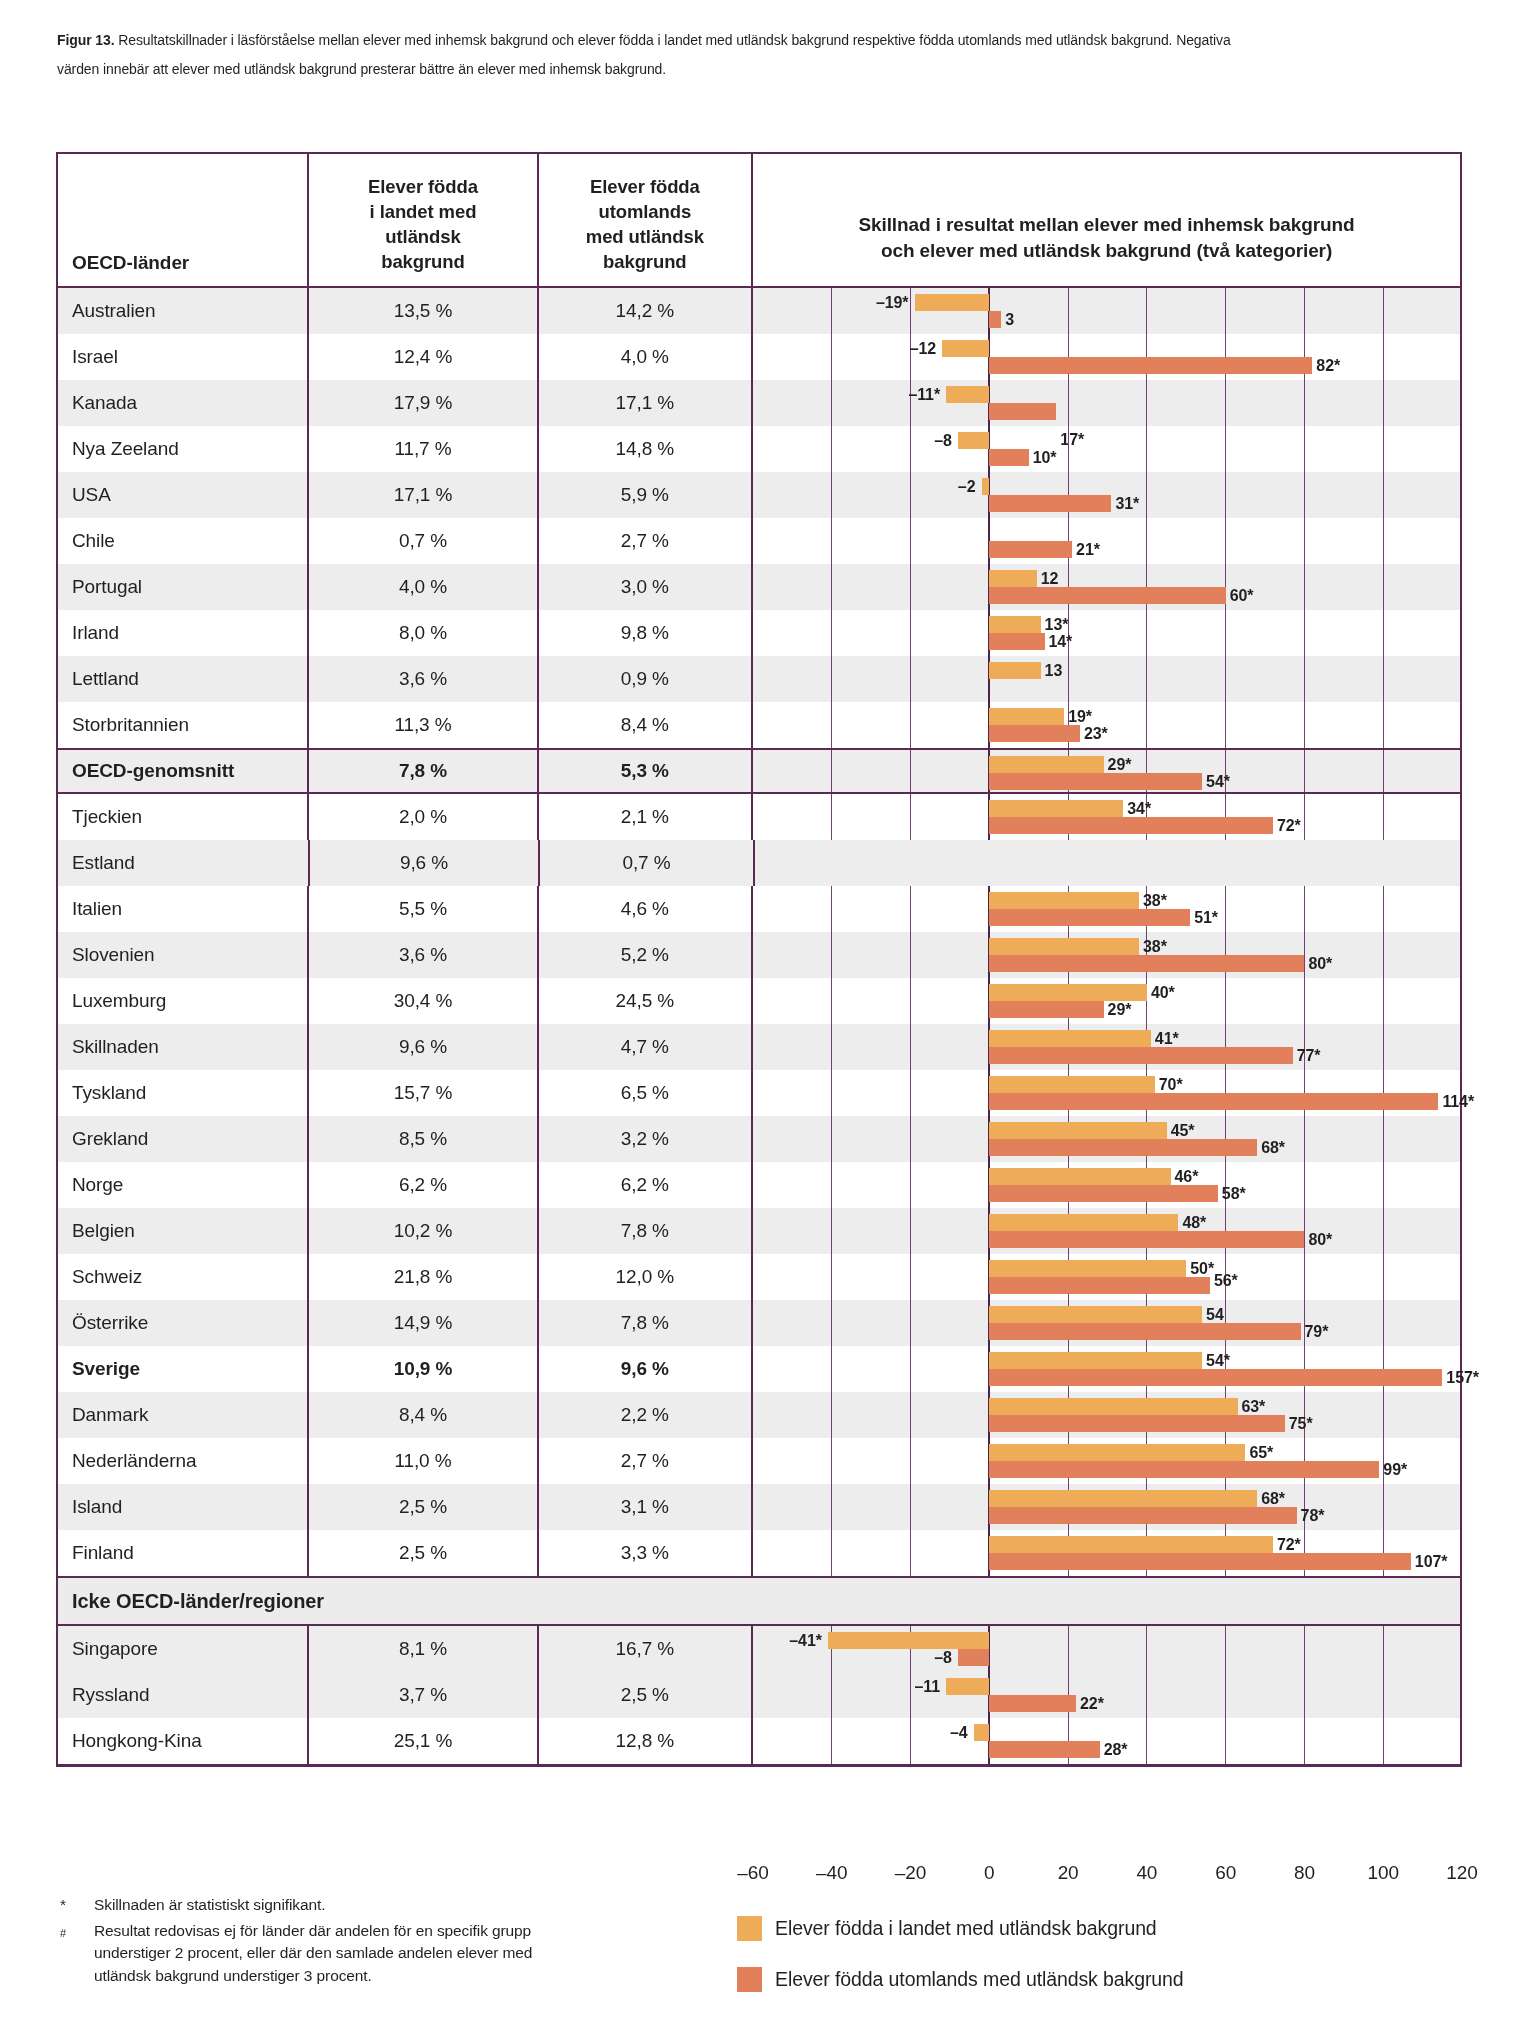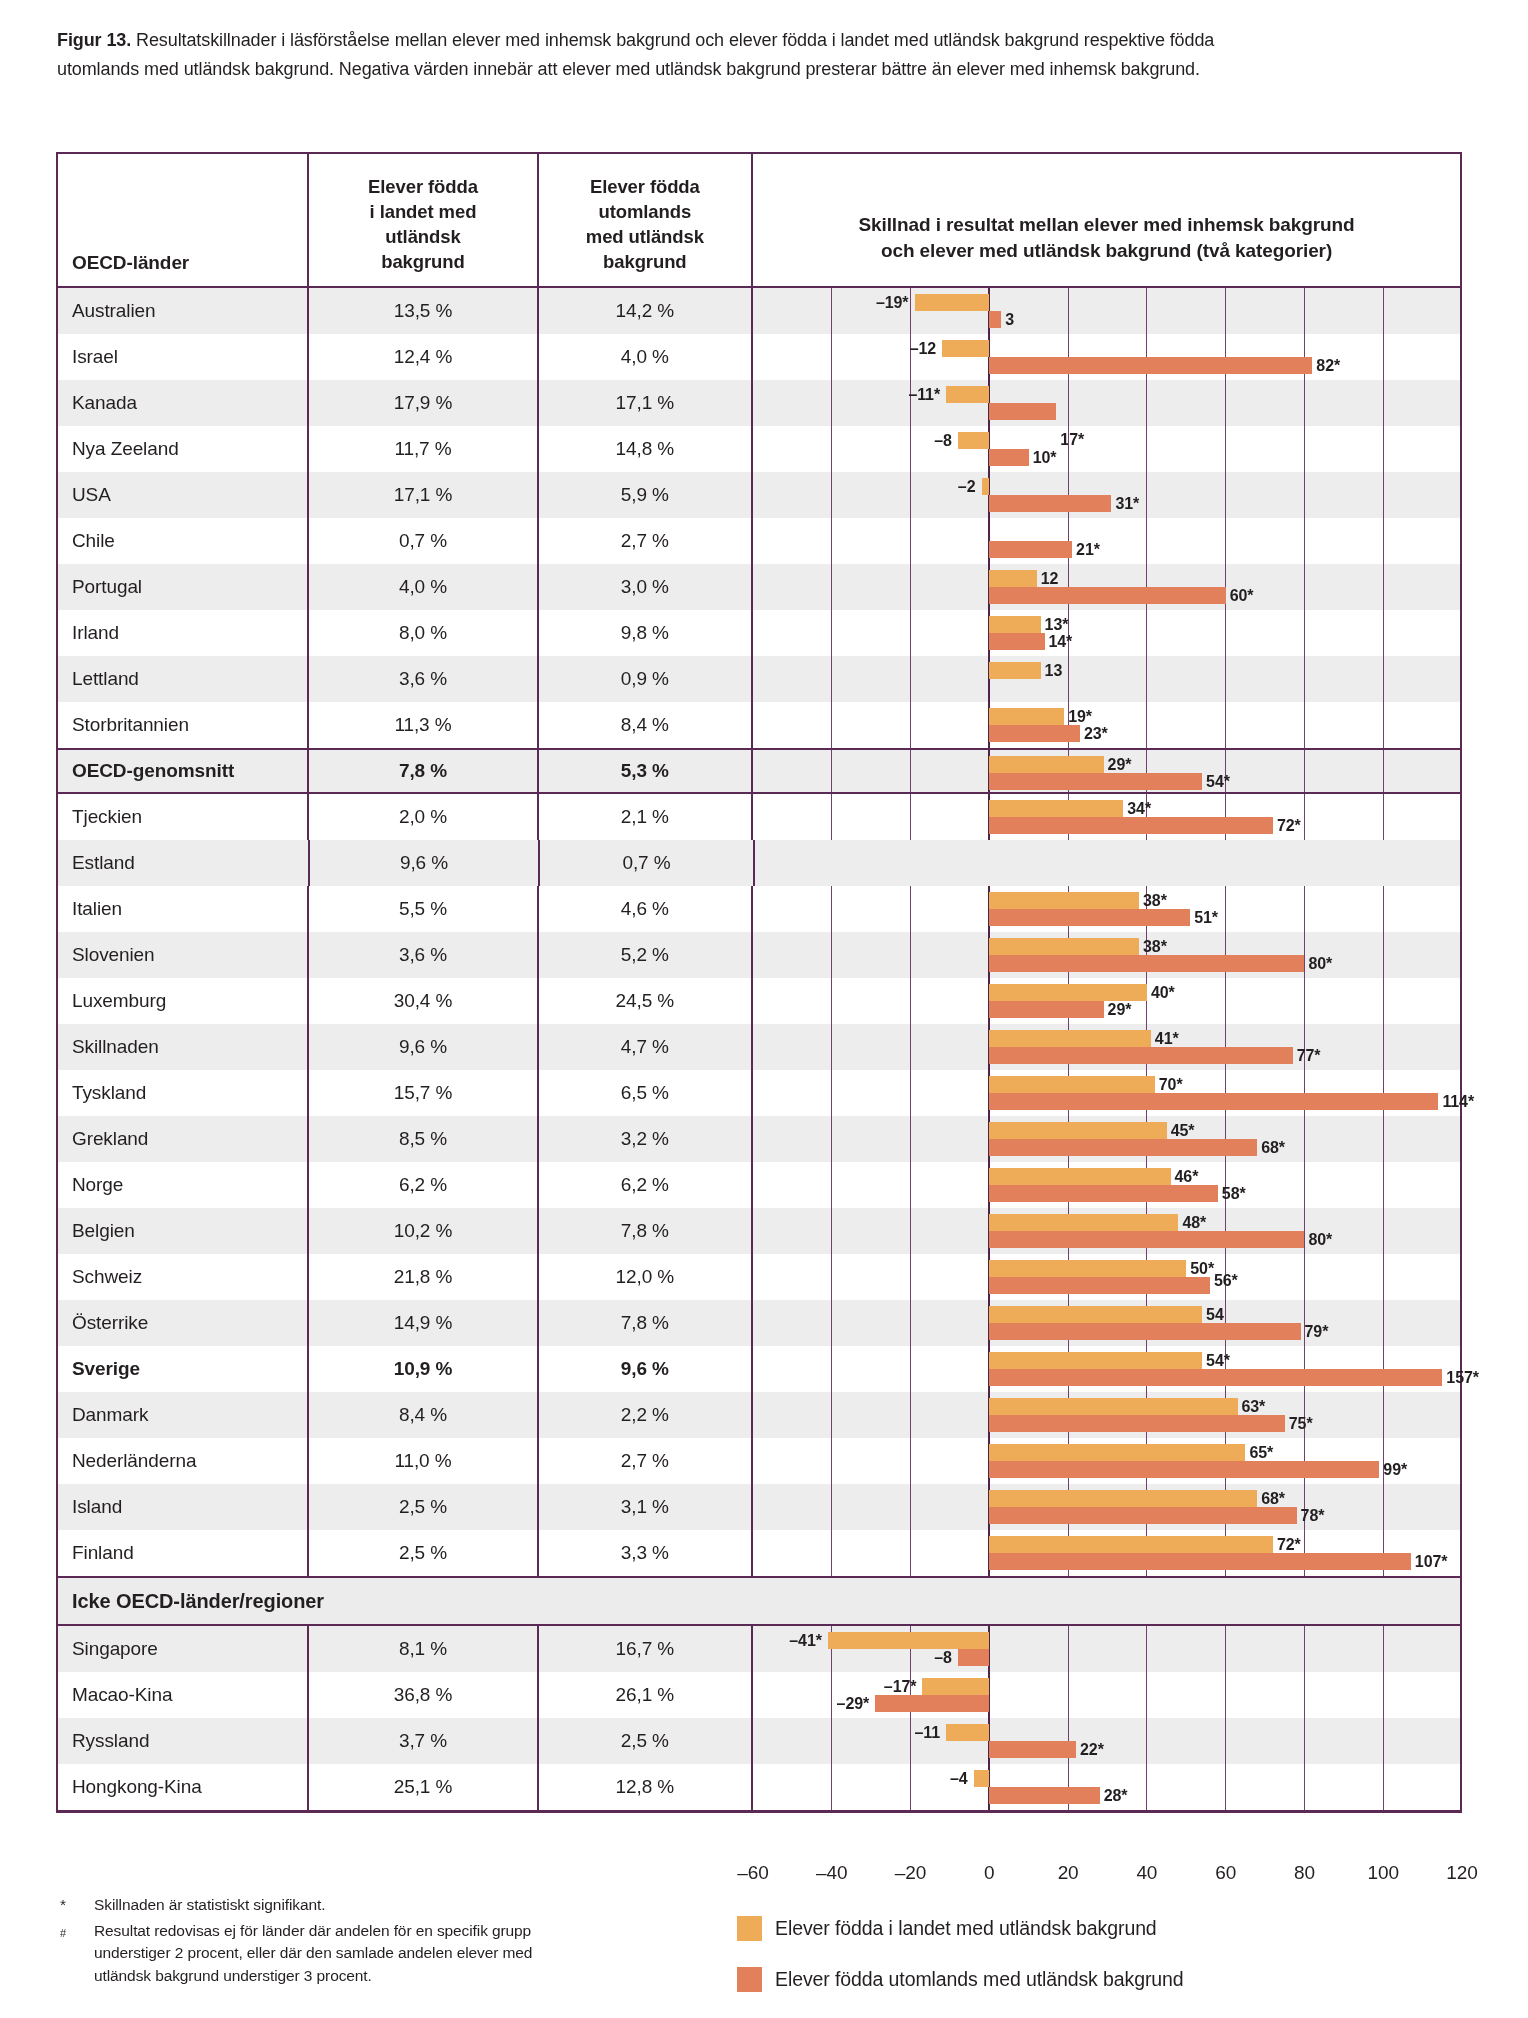--- a/index.html
+++ b/index.html
@@ -2,21 +2,21 @@
 <html lang="sv"><head>
 <meta charset="utf-8">
 <style>
   * { margin:0; padding:0; box-sizing:border-box; }
   body { background:#ffffff; }
   .page {
     position:relative; width:1528px; height:2018px; background:#fff;
     font-family:"Liberation Sans", sans-serif; color:#231F20; overflow:hidden;
     letter-spacing:-0.1px;
   }
-  .fig-title { position:absolute; left:57px; top:26px; width:1180px; font-size:18px; line-height:29px; }
+  .fig-title { position:absolute; left:57px; top:26px; width:1180px; font-size:14px; line-height:29px; }
   .fig-title b { font-weight:700; }
 
   
   .dtable {
     position:absolute; left:56px; top:152px; width:1406px;
     border:2px solid #5A2A55; border-bottom-width:3px; background:#fff;
   }
   .thead { display:flex; height:134px; border-bottom:2px solid #5A2A55; }
   .trow  { display:flex; height:46px; position:relative; }
   .trow.shaded { background:#EDEDEE; }
@@ -611,39 +611,20 @@
             <div class="gridline" style="left: 393.389px;"></div>
             <div class="gridline" style="left: 472.167px;"></div>
             <div class="gridline" style="left: 550.944px;"></div>
             <div class="gridline" style="left: 629.722px;"></div>
             <div class="bar" style="left: 74.8389px; width: 161.494px; top: 6px; background: rgb(238, 172, 89);"></div>
             <div class="bar-label" style="top: 6px; right: 638.161px;">–41*</div>
             <div class="bar" style="left: 204.822px; width: 31.5111px; top: 23px; background: rgb(225, 128, 90);"></div>
             <div class="bar-label" style="top: 23px; right: 508.178px;">–8</div>
           </div>
         </div>
-        <div class="trow">
-          <div class="c-name">Macao-Kina</div>
-          <div class="c-pct">36,8 %</div>
-          <div class="c-pct2">26,1 %</div>
-          <div class="c-chart">
-            <div class="gridline" style="left: 78.2778px;"></div>
-            <div class="gridline" style="left: 157.056px;"></div>
-            <div class="gridline zero" style="left: 235.333px;"></div>
-            <div class="gridline" style="left: 314.611px;"></div>
-            <div class="gridline" style="left: 393.389px;"></div>
-            <div class="gridline" style="left: 472.167px;"></div>
-            <div class="gridline" style="left: 550.944px;"></div>
-            <div class="gridline" style="left: 629.722px;"></div>
-            <div class="bar" style="left: 169.372px; width: 66.9611px; top: 6px; background: rgb(238, 172, 89);"></div>
-            <div class="bar-label" style="top: 6px; right: 543.628px;">–17*</div>
-            <div class="bar" style="left: 122.106px; width: 114.228px; top: 23px; background: rgb(225, 128, 90);"></div>
-            <div class="bar-label" style="top: 23px; right: 590.894px;">–29*</div>
-          </div>
-        </div>
         <div class="trow shaded">
           <div class="c-name">Ryssland</div>
           <div class="c-pct">3,7 %</div>
           <div class="c-pct2">2,5 %</div>
           <div class="c-chart">
             <div class="gridline" style="left: 78.2778px;"></div>
             <div class="gridline" style="left: 157.056px;"></div>
             <div class="gridline zero" style="left: 235.333px;"></div>
             <div class="gridline" style="left: 314.611px;"></div>
             <div class="gridline" style="left: 393.389px;"></div>

